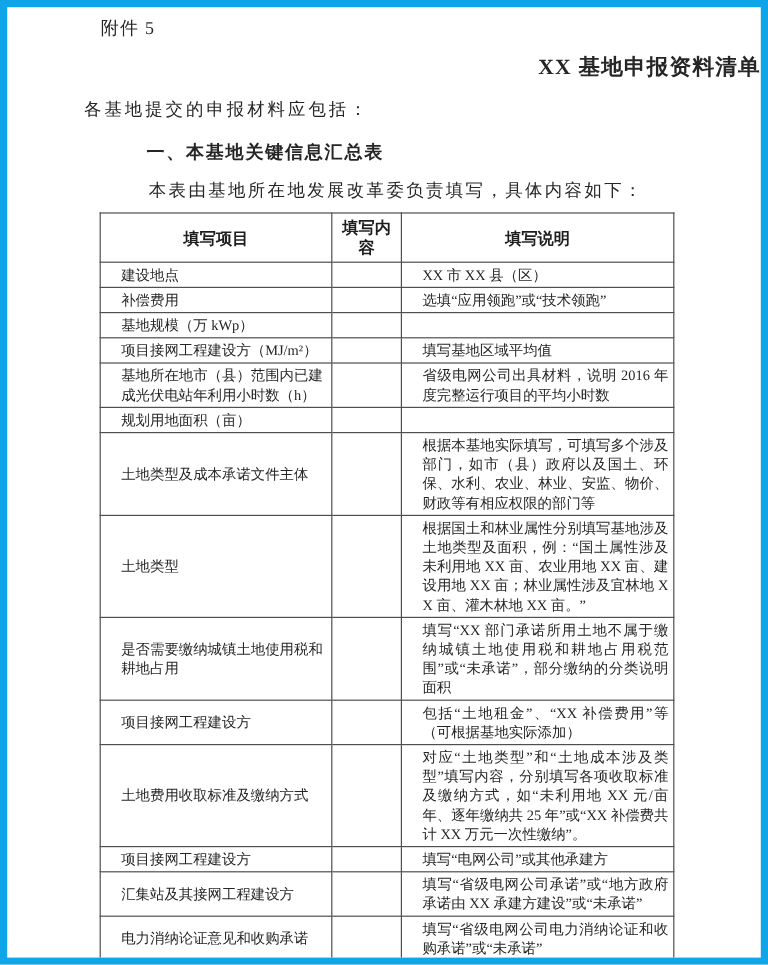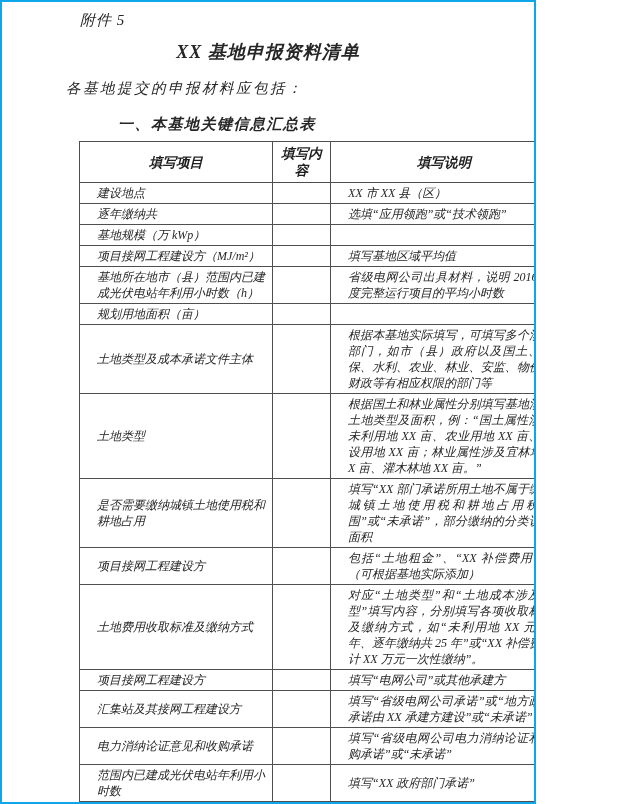--- a/index.html
+++ b/index.html
@@ -9,37 +9,36 @@
   }
   body {
     width: 640px;
     height: 804px;
     overflow: hidden;
     font-family: "Liberation Serif", "DejaVu Serif", serif;
     color: #262626;
   }
   .page {
     box-sizing: border-box;
-    width: 536px;
+    width: 640px;
     height: 804px;
     background: #ffffff;
-    border: 2px solid #0ea5e9;
+    border: 6px solid #0ea5e9;
     padding-top: 8px;
     overflow: hidden;
-    font-style: italic;
   }
   .attachment {
     margin: 0 0 0 78px;
     font-size: 15px;
     line-height: 20px;
     letter-spacing: 1px;
   }
   .doc-title {
     margin: 11px 0 0 0;
-    text-align: center;
+    text-align: right;
     font-size: 18px;
     line-height: 22px;
     font-weight: bold;
     letter-spacing: 1px;
   }
   .intro {
     margin: 16px 0 0 64px;
     font-size: 14.5px;
     line-height: 19px;
     letter-spacing: 2.5px;
@@ -106,20 +105,21 @@
   }
 </style>
 </head>
 <body>
 
 <div class="page">
   <div class="attachment">附件 5</div>
   <div class="doc-title">XX 基地申报资料清单</div>
   <div class="intro">各基地提交的申报材料应包括：</div>
   <div class="section-heading">一、本基地关键信息汇总表</div>
+  <div class="note">本表由基地所在地发展改革委负责填写，具体内容如下：</div>
 
   <table class="summary">
     <colgroup>
       <col class="w1">
       <col class="w2">
       <col class="w3">
     </colgroup>
     <thead>
       <tr>
         <th class="c-item">填写项目</th>
@@ -127,21 +127,21 @@
         <th class="c-desc">填写说明</th>
       </tr>
     </thead>
     <tbody id="table-body">
         <tr>
           <td class="c-item">建设地点</td>
           <td class="c-content"></td>
           <td class="c-desc">XX 市 XX 县（区）</td>
         </tr>
         <tr>
-          <td class="c-item">逐年缴纳共</td>
+          <td class="c-item">补偿费用</td>
           <td class="c-content"></td>
           <td class="c-desc">选填“应用领跑”或“技术领跑”</td>
         </tr>
         <tr>
           <td class="c-item">基地规模（万 kWp）</td>
           <td class="c-content"></td>
           <td class="c-desc"></td>
         </tr>
         <tr>
           <td class="c-item">项目接网工程建设方（MJ/m²）</td>

